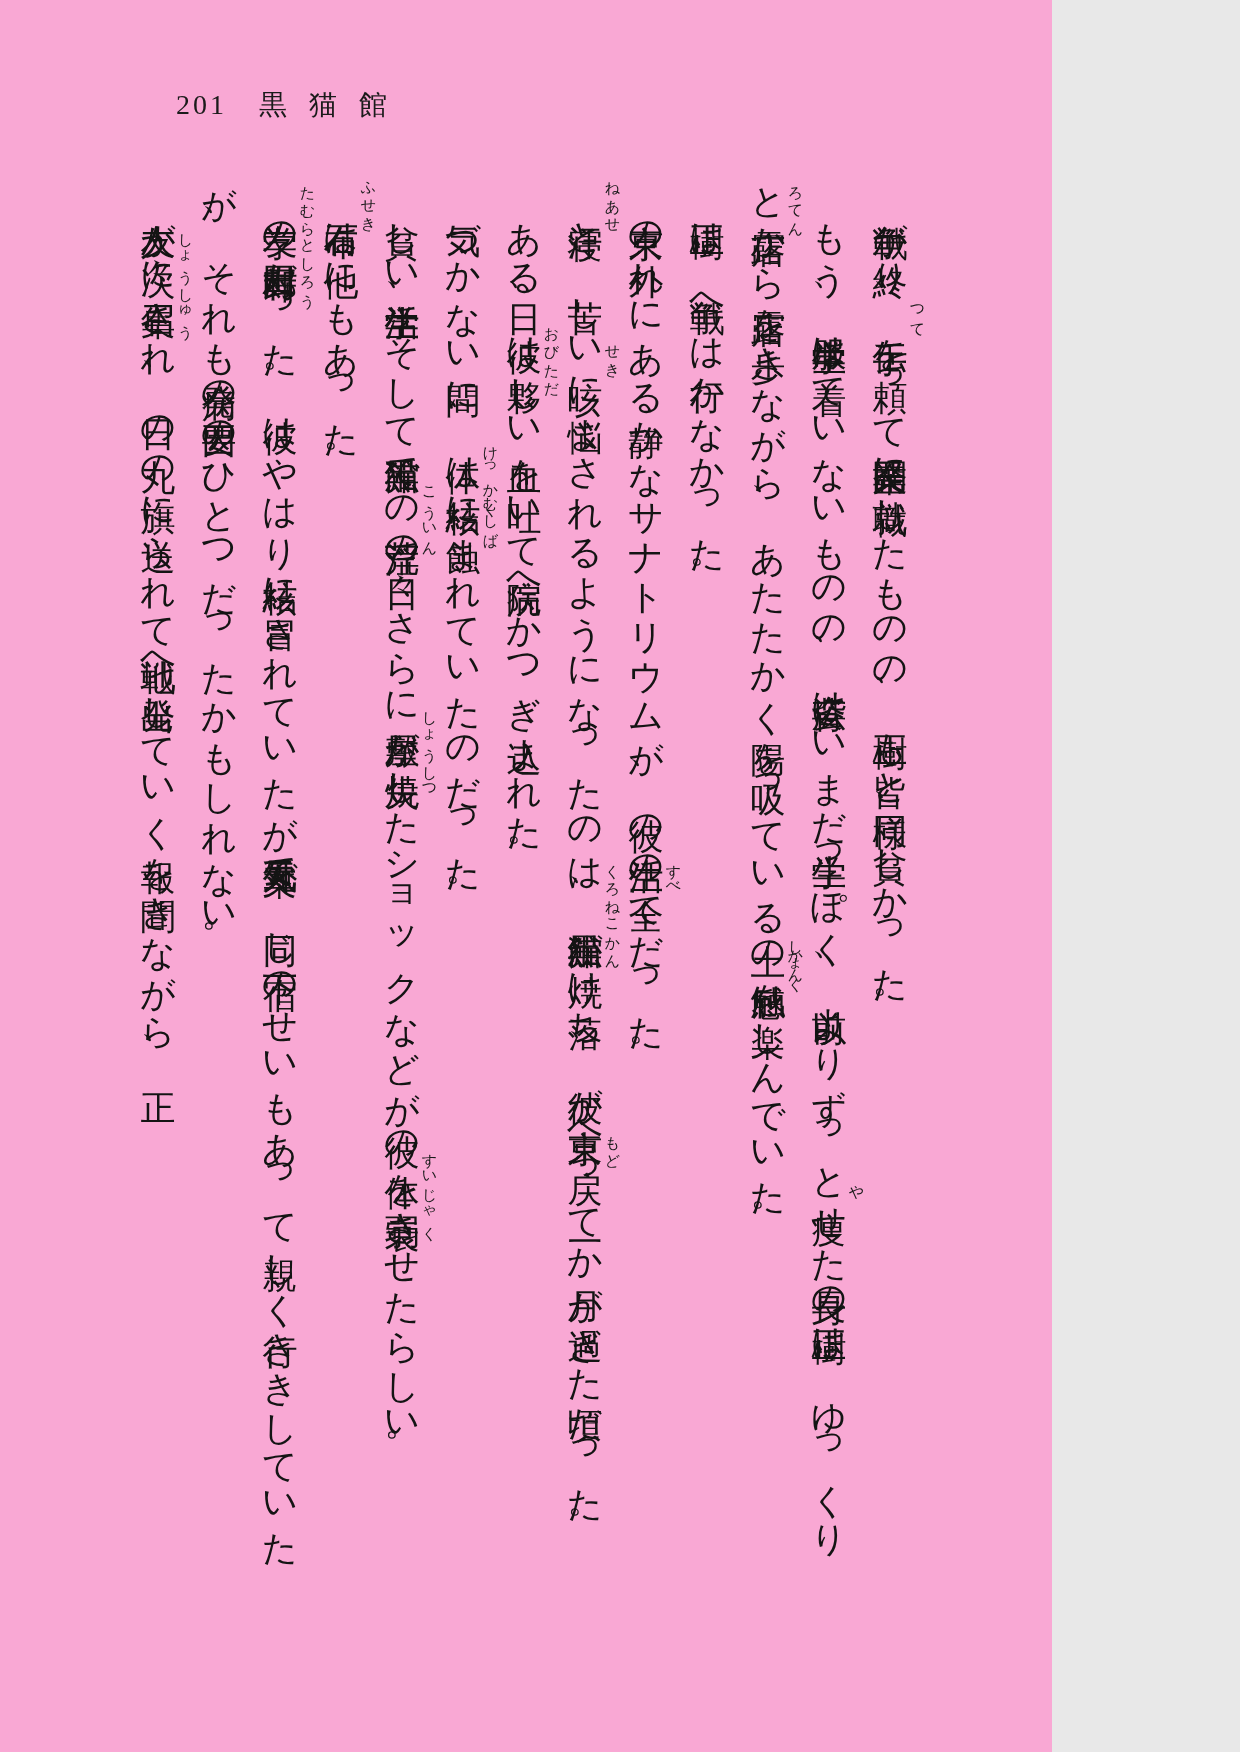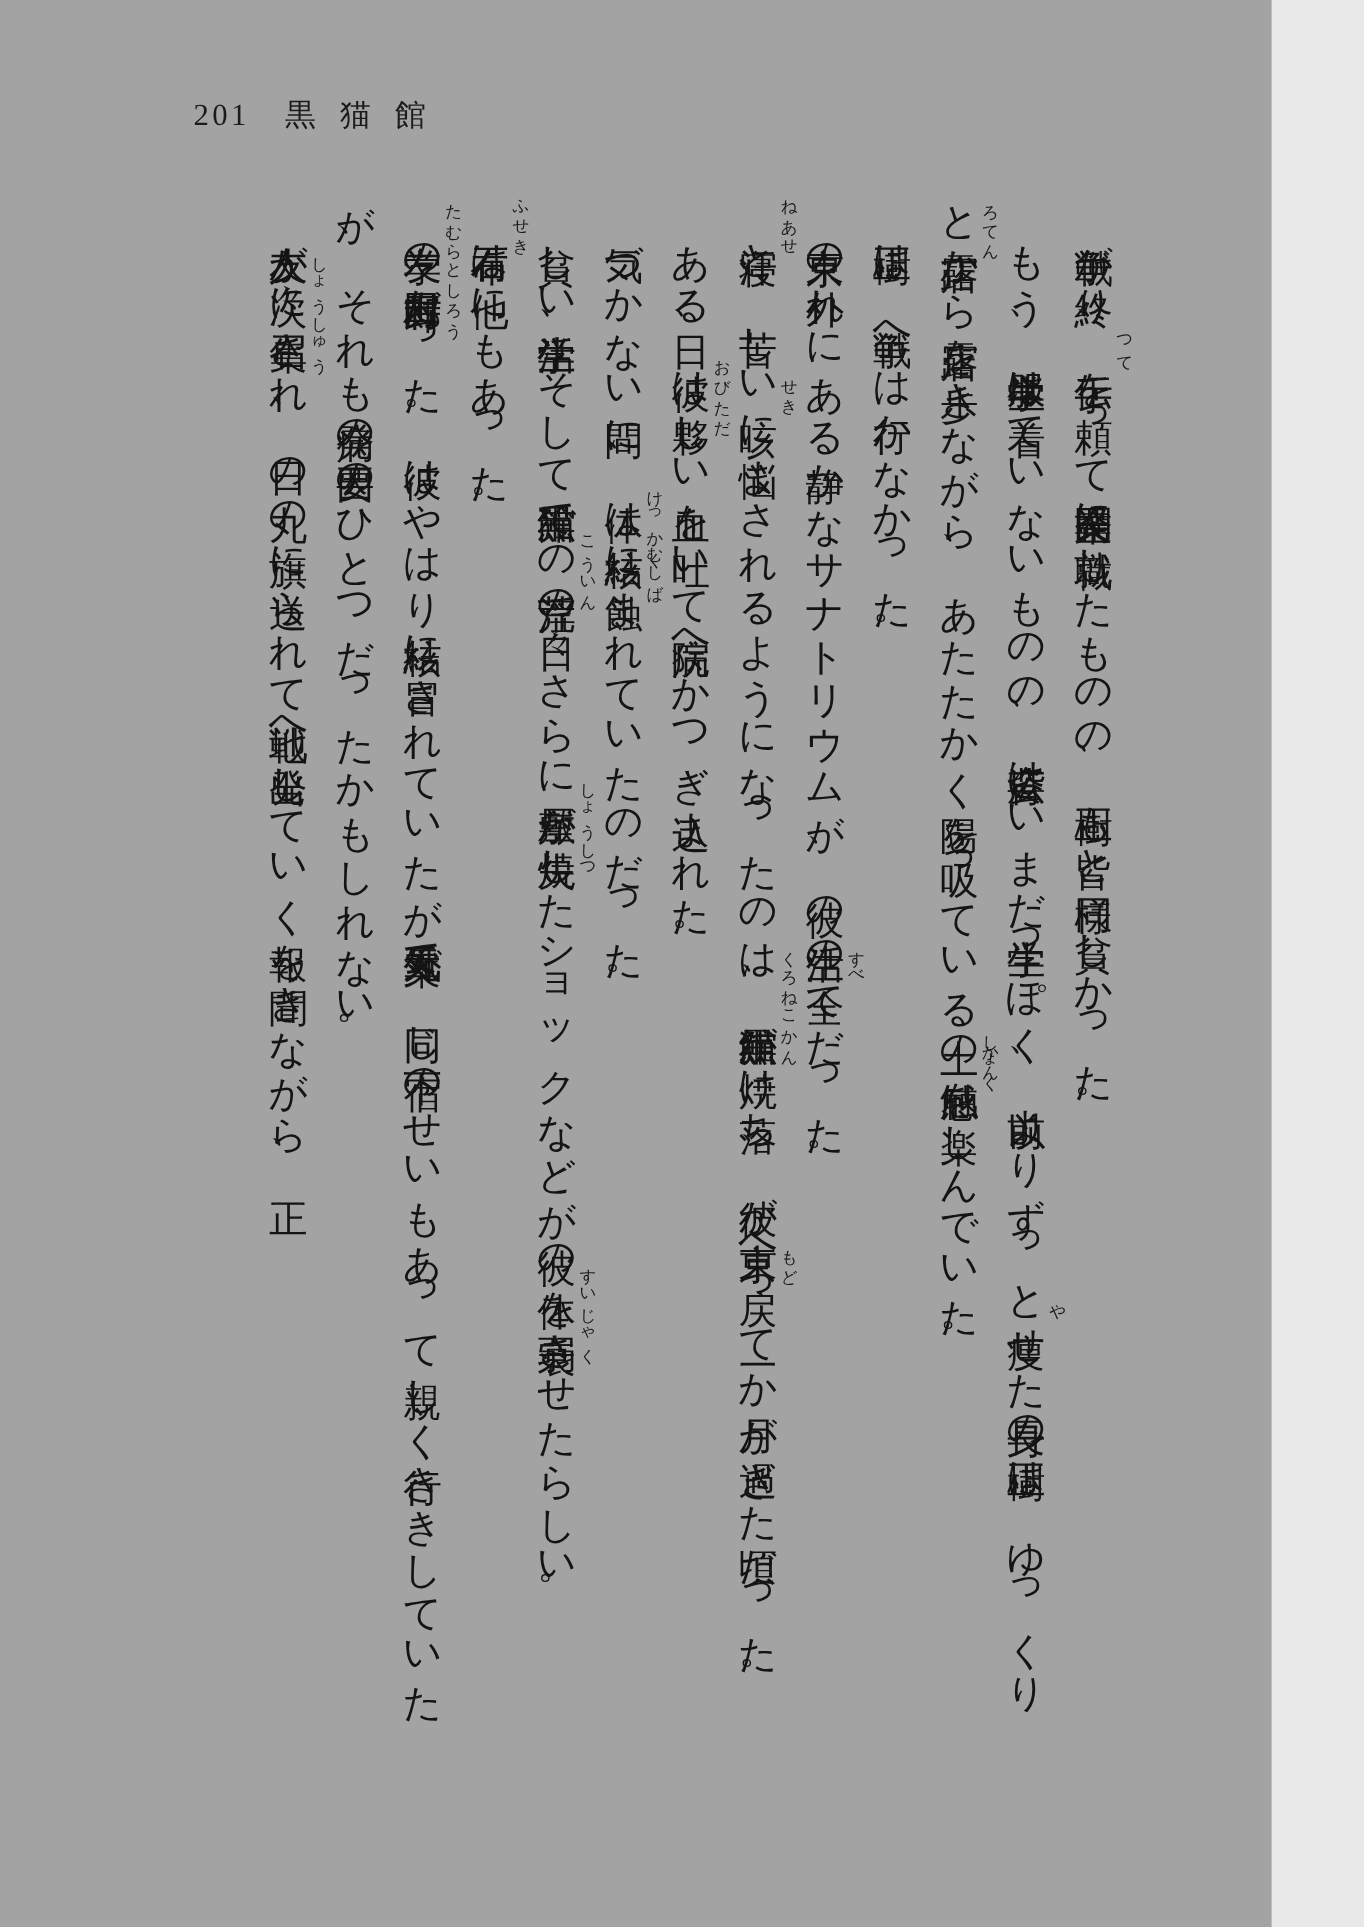--- a/index.html
+++ b/index.html
@@ -2,23 +2,23 @@
 <html lang="ja"><head>
 <meta charset="utf-8">
 <style>
   html, body {
     margin: 0;
     padding: 0;
     background: #e8e8e8;
   }
   .page {
     position: relative;
-    width: 1156px;
+    width: 1052px;
     height: 1752px;
-    background: #a3a3a3;
+    background: #f9a8d4;
     overflow: hidden;
     font-family: "Liberation Serif", "DejaVu Serif", serif;
   }
   .header {
     position: absolute;
     left: 176px;
     top: 86px;
     font-size: 28px;
     color: #1b1b1b;
     white-space: nowrap;

